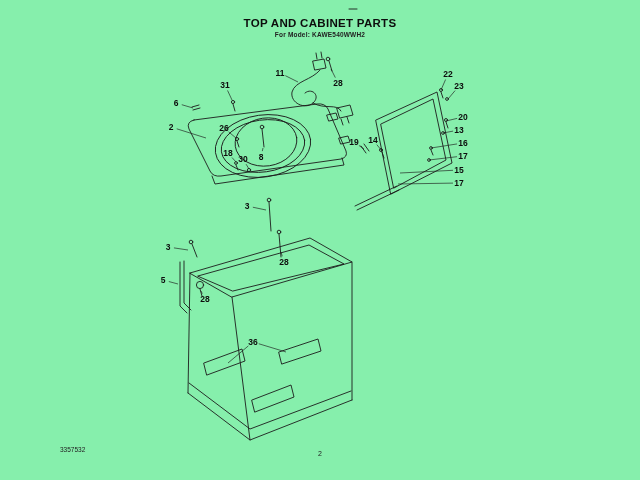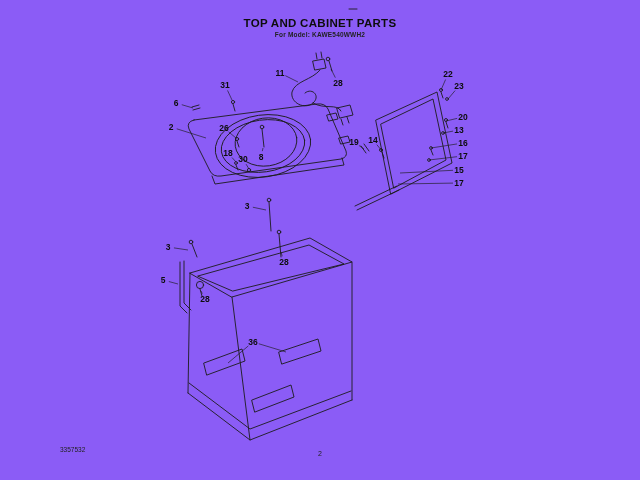--- a/index.html
+++ b/index.html
@@ -1,17 +1,17 @@
 <!DOCTYPE html>
 <html><head>
 <meta charset="utf-8">
 <style>
   html,body{margin:0;padding:0;background:#fff;}
   .page{
-    position:relative;width:640px;height:480px;background:#8b5cf6;
+    position:relative;width:640px;height:480px;background:#86efac;
     font-family:"Liberation Sans",sans-serif;color:#111;overflow:hidden;
   }
   .title{
     position:absolute;top:17px;left:0;width:100%;text-align:center;
     font-size:11.5px;font-weight:bold;letter-spacing:.3px;color:#0d0d0d;
   }
   .subtitle{
     position:absolute;top:31px;left:0;width:100%;text-align:center;
     font-size:6.5px;font-weight:bold;color:#222;letter-spacing:.2px;
   }

